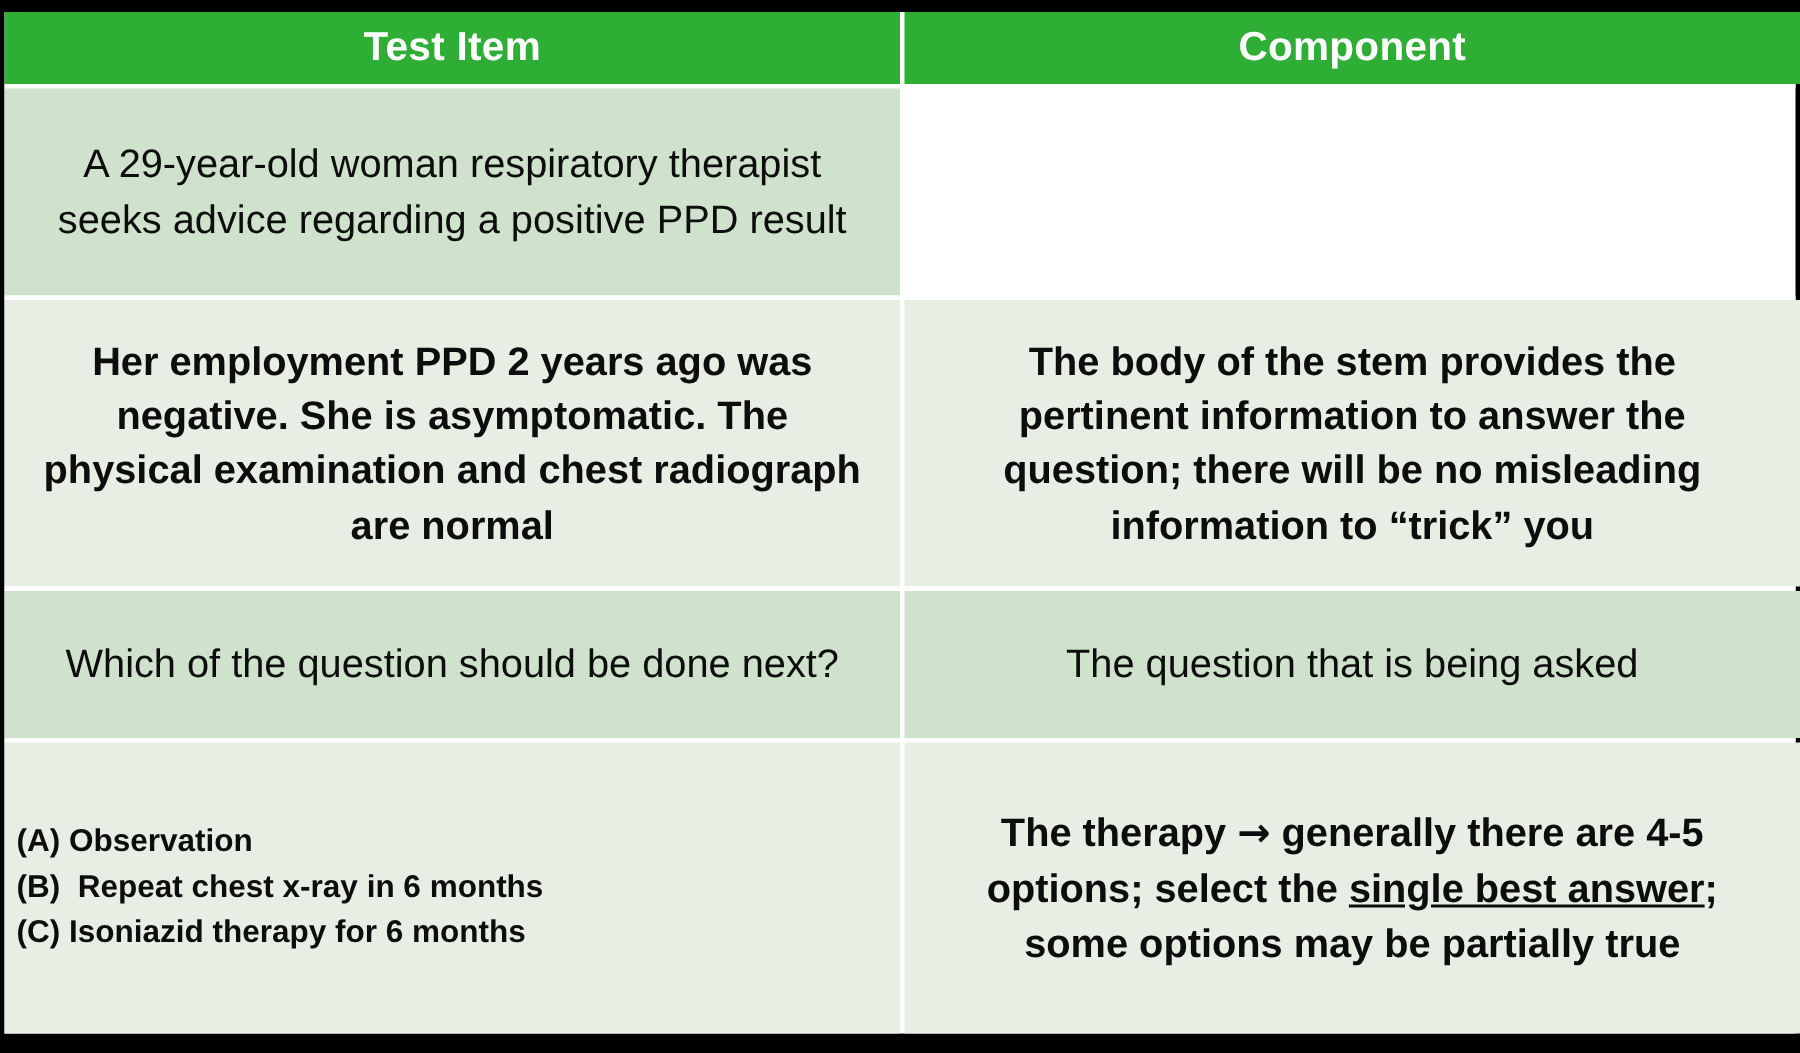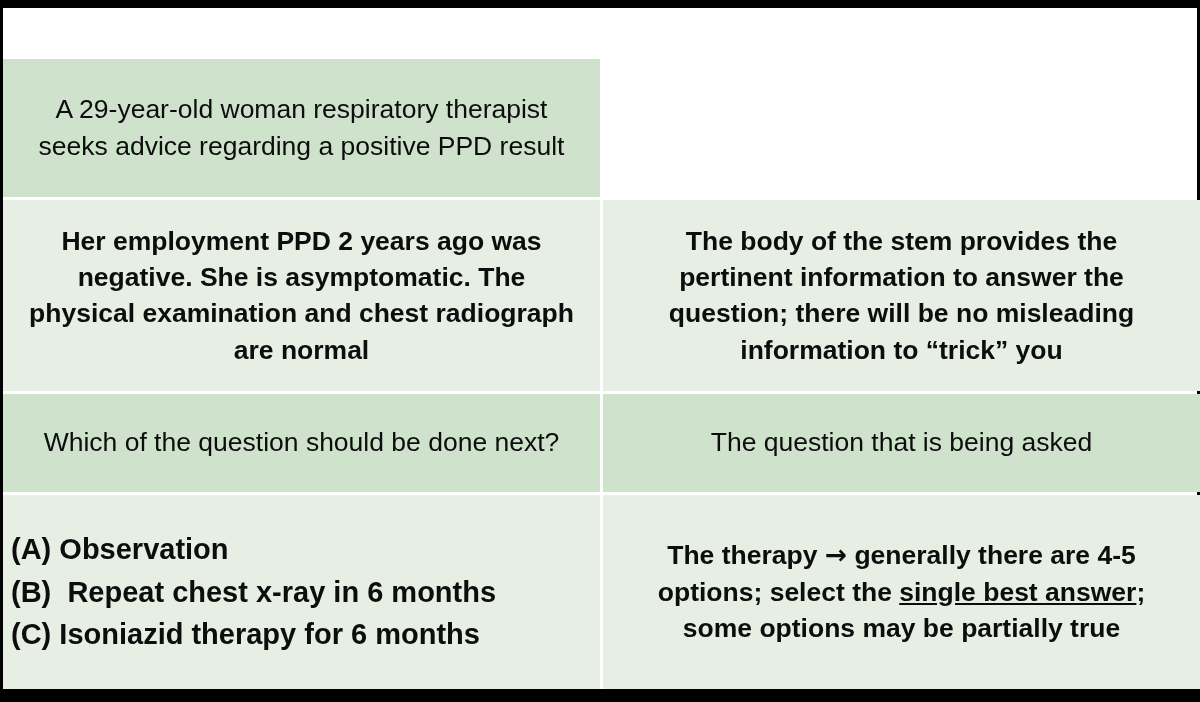--- a/index.html
+++ b/index.html
@@ -91,40 +91,46 @@
     text-align: center;
     padding: 0 26px;
     color: #0d0d0d;
   }
 
   .body-text.tight { line-height: 1.36; }
 
   .options {
     padding: 0 10px 0 8px;
     text-align: left;
-    font-size: 29px;
+    font-size: 21px;
     line-height: 1.46;
     color: #0d0d0d;
   }
   .option-line { white-space: nowrap; }
   .option-line .label { display: inline-block; }
   .opt-italic { font-style: italic; }
 
   .u { text-decoration: underline; }
 
   .arrow { font-family: "DejaVu Sans", sans-serif; }
 </style>
 </head>
 <body>
 
 <div class="slide">
 
   <div class="table-wrap">
 
     <div class="row row-header">
+      <div class="cell col-left">
+        <span class="hdr-text">Test Item</span>
+      </div>
+      <div class="cell col-right">
+        <span class="hdr-text">Component</span>
+      </div>
     </div>
 
     <div class="row-sep"></div>
 
     <div class="row row-1">
       <div class="cell col-left shade-dark">
         <div class="body-text">A 29-year-old woman respiratory therapist seeks advice regarding a positive PPD result</div>
       </div>
     </div>
 

